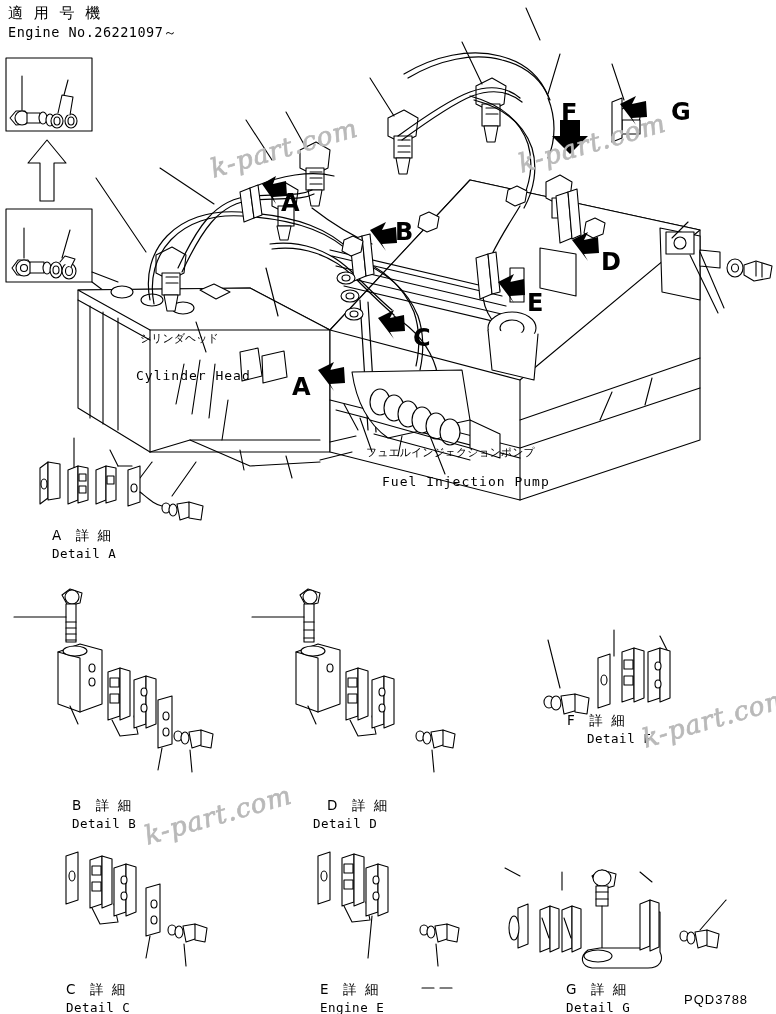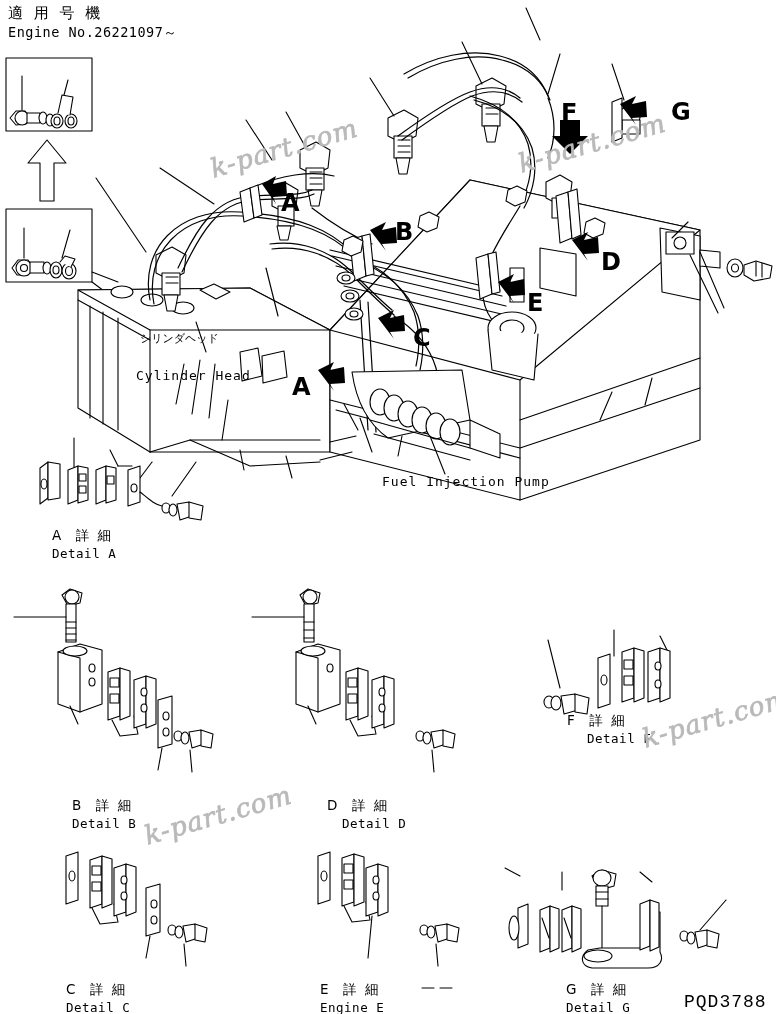--- a/index.html
+++ b/index.html
@@ -20,22 +20,22 @@
 
   .callout{position:absolute;font-family:"DejaVu Sans","Liberation Sans",sans-serif;
            font-size:24px;font-weight:700;line-height:1;}
 
   .partname-jp{font-size:11px;letter-spacing:0px;}
   .partname-en{font-size:13px;letter-spacing:1px;}
 
   .det-jp{font-size:13.5px;letter-spacing:2px;}
   .det-en{font-size:12.5px;letter-spacing:0.5px;}
 
-  .pnum{position:absolute;font-size:18px;letter-spacing:1px;
-        font-family:Liberation Mono, monospace;}
+  .pnum{position:absolute;font-size:13px;letter-spacing:1px;
+        font-family:Liberation Sans, sans-serif;}
 
   .wm{position:absolute;color:#b9b9b9;font-size:26px;font-style:italic;
       font-family:"DejaVu Serif","Liberation Serif",serif;
       letter-spacing:1px;white-space:nowrap;
       -webkit-text-stroke:0.7px #b9b9b9;}
 </style>
 </head>
 <body>
 
 <div class="page">
@@ -482,40 +482,41 @@
         <path d="M620,104 L636,96 L632,104 L646,101 L647,117 L632,118 L636,125 Z"></path>
         <path d="M560,120 L580,120 L580,136 L588,136 L570,154 L552,136 L560,136 Z"></path>
       </g>
 
     </g>
   </svg>
 
   <div class="lbl jp partname-jp" style="left:140px;top:332px;">シリンダヘッド</div>
   <div class="lbl mono partname-en" style="left:136px;top:352px;margin-top:16px;">Cylinder Head</div>
 
+  <div class="lbl jp partname-jp" style="left:366px;top:446px;">フュエルインジェクションポンプ</div>
   <div class="lbl mono partname-en" style="left:382px;top:466px;margin-top:8px;">Fuel Injection Pump</div>
 
   <div class="callout" id="callouts-host" style="left:0;top:0;width:0;height:0;">
       <div class="callout" style="left: 281px; top: 191px;">A</div>
       <div class="callout" style="left: 292px; top: 375px;">A</div>
       <div class="callout" style="left: 395px; top: 220px;">B</div>
       <div class="callout" style="left: 413px; top: 326px;">C</div>
       <div class="callout" style="left: 601px; top: 250px;">D</div>
       <div class="callout" style="left: 527px; top: 291px;">E</div>
       <div class="callout" style="left: 561px; top: 101px;">F</div>
       <div class="callout" style="left: 671px; top: 100px;">G</div>
     </div>
 
   <div id="details-host">
       <div class="lbl jp det-jp" style="left: 52px; top: 527px;">A  詳 細</div>
       <div class="lbl mono det-en" style="left: 52px; top: 546px;">Detail A</div>
       <div class="lbl jp det-jp" style="left: 72px; top: 797px;">B  詳 細</div>
       <div class="lbl mono det-en" style="left: 72px; top: 816px;">Detail B</div>
       <div class="lbl jp det-jp" style="left: 327px; top: 797px;">D  詳 細</div>
-      <div class="lbl mono det-en" style="left: 342px; top: 816px;">Detail D</div>
+      <div class="lbl mono det-en" style="left: 313px; top: 816px;">Detail D</div>
       <div class="lbl jp det-jp" style="left: 567px; top: 712px;">F  詳 細</div>
       <div class="lbl mono det-en" style="left: 587px; top: 731px;">Detail F</div>
       <div class="lbl jp det-jp" style="left: 66px; top: 981px;">C  詳 細</div>
       <div class="lbl mono det-en" style="left: 66px; top: 1000px;">Detail C</div>
       <div class="lbl jp det-jp" style="left: 320px; top: 981px;">E  詳 細</div>
       <div class="lbl mono det-en" style="left: 320px; top: 1000px;">Engine E</div>
       <div class="lbl jp det-jp" style="left: 566px; top: 981px;">G  詳 細</div>
       <div class="lbl mono det-en" style="left: 566px; top: 1000px;">Detail G</div>
     </div>
 

